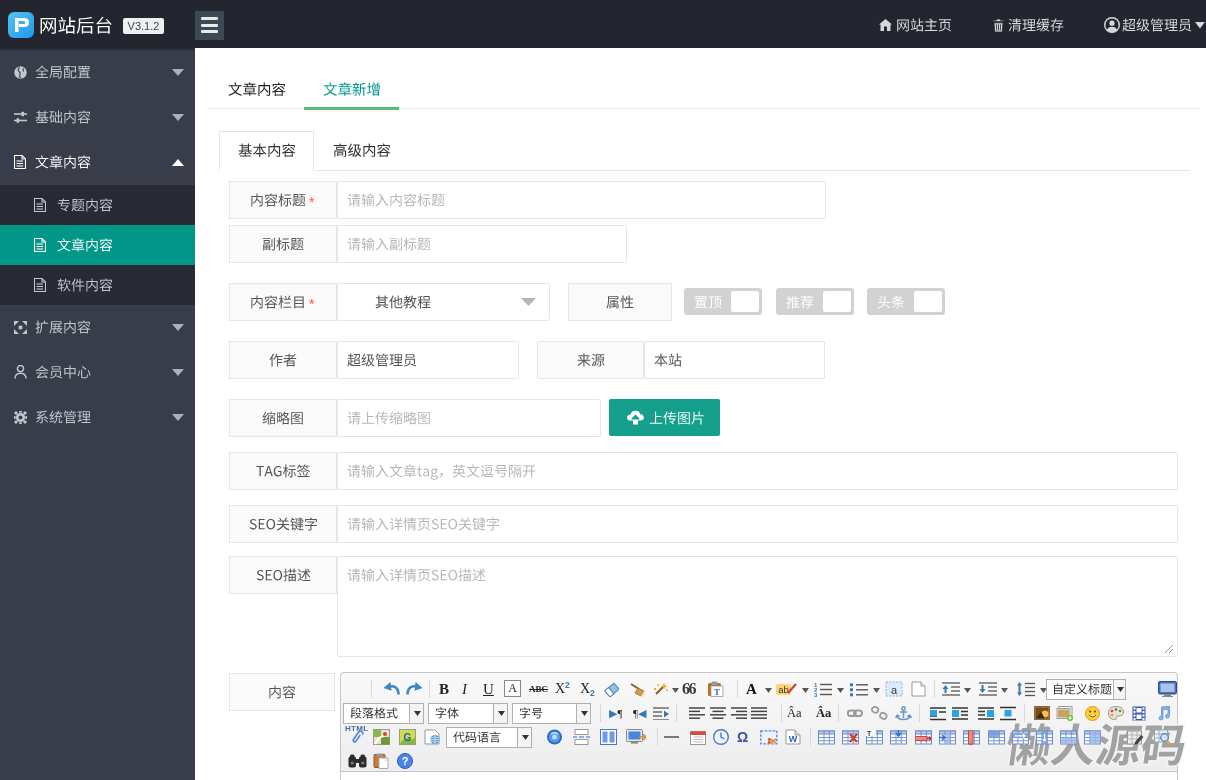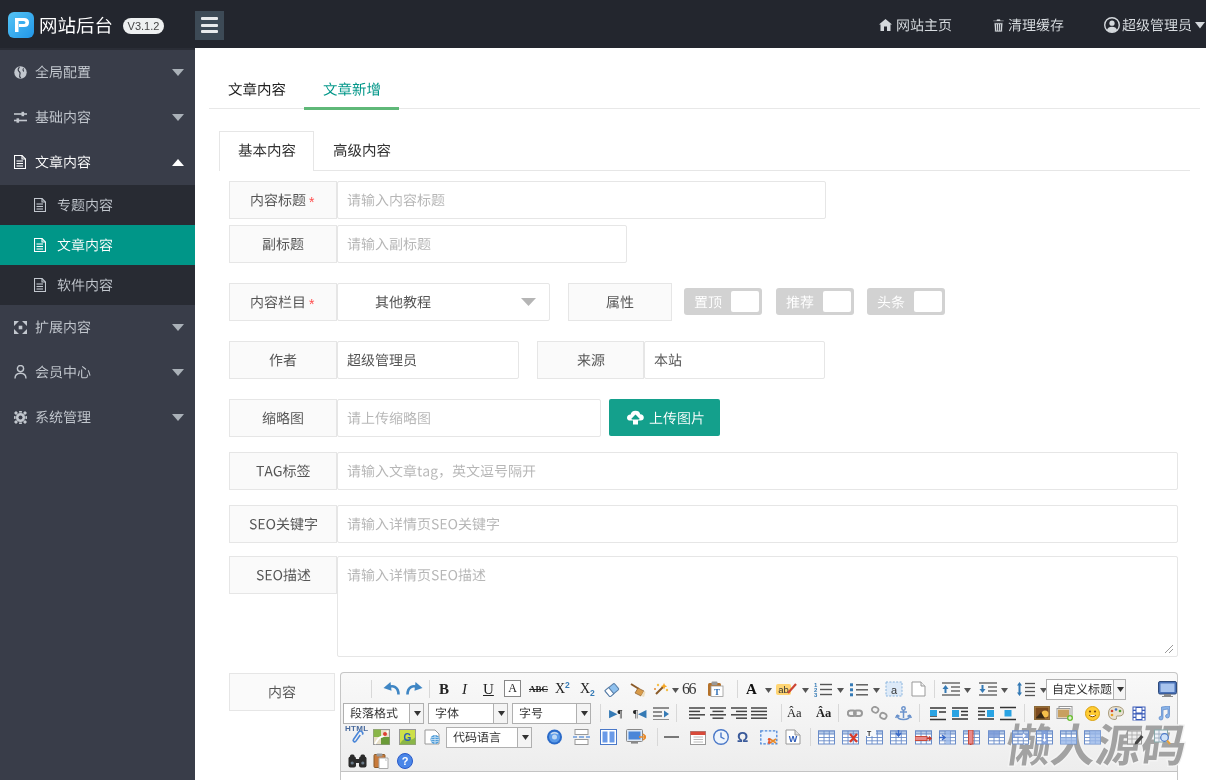--- a/index.html
+++ b/index.html
@@ -7,21 +7,21 @@
         <stop offset="0" stop-color="#55c4f5"></stop>
         <stop offset="1" stop-color="#2196e8"></stop>
       </linearGradient>
     </defs>
     <rect x="0" y="0" width="26" height="26" rx="6" fill="url(#lg)"></rect>
     <path d="M7 20 L7 6 L16 6 Q21 6 21 10.5 Q21 15 16 15 L11 15 L11 12 L15.5 12 Q17.5 12 17.5 10.5 Q17.5 9 15.5 9 L10.5 9 L10.5 20 Z" fill="#fff"></path>
   </svg>
 <svg style="position:absolute;left:39.0px;top:15.8px;overflow:visible" width="74.0" height="18.5" viewBox="0 -16.28 74.0 18.5">
     <path d="M3.6 -9.9C4.4 -8.9 5.3 -7.7 6.2 -6.5C5.5 -4.5 4.5 -2.9 3.2 -1.6C3.5 -1.5 4.0 -1.1 4.3 -0.9C5.4 -2.0 6.3 -3.5 7.0 -5.3C7.6 -4.4 8.1 -3.6 8.5 -2.9L9.4 -3.8C8.9 -4.6 8.3 -5.6 7.5 -6.7C8.0 -8.2 8.4 -9.9 8.7 -11.7L7.5 -11.8C7.3 -10.5 7.0 -9.1 6.6 -7.9C5.9 -8.9 5.2 -9.8 4.4 -10.7ZM8.9 -9.9C9.8 -8.9 10.7 -7.7 11.5 -6.5C10.7 -4.4 9.7 -2.7 8.4 -1.5C8.7 -1.3 9.2 -0.9 9.5 -0.7C10.6 -1.9 11.6 -3.4 12.3 -5.2C12.9 -4.1 13.5 -3.2 13.8 -2.3L14.8 -3.2C14.4 -4.1 13.7 -5.4 12.8 -6.6C13.3 -8.1 13.7 -9.8 14.0 -11.7L12.7 -11.8C12.5 -10.4 12.2 -9.1 11.9 -7.9C11.2 -8.9 10.5 -9.8 9.8 -10.6ZM1.6 -14.4V1.4H3.0V-13.1H15.5V-0.4C15.5 -0.0 15.4 0.1 15.1 0.1C14.7 0.1 13.5 0.1 12.3 0.1C12.5 0.4 12.7 1.1 12.8 1.4C14.5 1.4 15.5 1.4 16.1 1.2C16.7 1.0 16.9 0.5 16.9 -0.4V-14.4ZM19.6 -12.1V-10.8H26.8V-12.1ZM20.3 -9.7C20.7 -7.6 21.1 -4.9 21.2 -3.1L22.4 -3.3C22.3 -5.1 21.9 -7.8 21.4 -9.9ZM21.7 -15.1C22.2 -14.2 22.8 -13.0 23.0 -12.2L24.3 -12.7C24.0 -13.4 23.5 -14.6 22.9 -15.4ZM24.6 -10.2C24.4 -7.9 23.9 -4.6 23.4 -2.7C21.9 -2.3 20.4 -2.0 19.4 -1.8L19.7 -0.4C21.6 -0.9 24.2 -1.5 26.7 -2.1L26.6 -3.4L24.6 -2.9C25.0 -4.9 25.5 -7.7 25.9 -9.9ZM27.1 -6.7V1.5H28.5V0.6H34.1V1.4H35.5V-6.7H31.6V-10.4H36.3V-11.7H31.6V-15.6H30.1V-6.7ZM28.5 -0.7V-5.4H34.1V-0.7ZM39.8 -13.9V-9.1C39.8 -6.2 39.6 -2.3 37.6 0.6C37.9 0.7 38.5 1.2 38.8 1.5C40.9 -1.5 41.2 -6.0 41.2 -9.1H54.6V-10.4H41.2V-12.7C45.4 -13.0 50.2 -13.5 53.4 -14.3L52.2 -15.4C49.3 -14.7 44.2 -14.1 39.8 -13.9ZM42.8 -6.4V1.5H44.2V0.5H51.8V1.5H53.3V-6.4ZM44.2 -0.8V-5.1H51.8V-0.8ZM58.8 -6.3V1.5H60.2V0.5H69.2V1.4H70.7V-6.3ZM60.2 -0.9V-5.0H69.2V-0.9ZM57.8 -7.9C58.6 -8.2 59.6 -8.2 70.3 -8.8C70.8 -8.2 71.2 -7.7 71.4 -7.2L72.6 -8.0C71.7 -9.6 69.5 -11.9 67.7 -13.4L66.6 -12.7C67.5 -11.9 68.4 -10.9 69.3 -10.0L59.8 -9.5C61.4 -11.1 63.1 -13.0 64.6 -15.0L63.2 -15.6C61.7 -13.3 59.6 -11.0 58.9 -10.3C58.3 -9.7 57.8 -9.3 57.4 -9.2C57.5 -8.9 57.8 -8.2 57.8 -7.9Z" fill="#ffffff"></path>
   </svg>
-<div style="position:absolute;left:123px;top:18px;width:41px;height:16px;background:#eef0f1;border-radius:8px;text-align:center;line-height:16px;font-size:11px;color:#444">V3.1.2</div>
+<div style="position:absolute;left:123px;top:18px;width:41px;height:16px;background:#eef0f1;border-radius:2px;text-align:center;line-height:16px;font-size:11px;color:#444">V3.1.2</div>
 <div style="position:absolute;left:195px;top:11px;width:29px;height:29px;background:#3d4a56"></div>
 <div style="position:absolute;left:200.5px;top:17px;width:17px;height:3px;background:#e8eaec;border-radius:1px"></div>
 <div style="position:absolute;left:200.5px;top:23.5px;width:17px;height:3px;background:#e8eaec;border-radius:1px"></div>
 <div style="position:absolute;left:200.5px;top:30px;width:17px;height:3px;background:#e8eaec;border-radius:1px"></div>
 <svg style="position:absolute;left:879px;top:19.0px" width="13" height="12" viewBox="0 0 13 12">
     <path d="M6.5 0 L13 5.5 L11.5 5.5 L11.5 12 L8 12 L8 7.5 L5 7.5 L5 12 L1.5 12 L1.5 5.5 L0 5.5 Z" fill="#d4d8dc"></path>
   </svg>
 <svg style="position:absolute;left:896.0px;top:18.0px;overflow:visible" width="56.0" height="14" viewBox="0 -12.32 56.0 14">
     <path d="M2.7 -7.5C3.3 -6.7 4.0 -5.8 4.7 -4.9C4.1 -3.4 3.4 -2.2 2.4 -1.2C2.6 -1.1 3.1 -0.8 3.2 -0.6C4.1 -1.5 4.8 -2.7 5.3 -4.0C5.8 -3.3 6.1 -2.7 6.4 -2.2L7.1 -2.9C6.7 -3.5 6.3 -4.2 5.7 -5.0C6.1 -6.2 6.4 -7.5 6.6 -8.8L5.6 -9.0C5.5 -7.9 5.3 -6.9 5.0 -6.0C4.5 -6.7 3.9 -7.4 3.4 -8.1ZM6.8 -7.5C7.4 -6.7 8.1 -5.8 8.7 -4.9C8.1 -3.4 7.4 -2.1 6.3 -1.1C6.6 -1.0 7.0 -0.7 7.2 -0.5C8.1 -1.4 8.8 -2.6 9.3 -3.9C9.8 -3.1 10.2 -2.4 10.5 -1.8L11.2 -2.4C10.9 -3.1 10.3 -4.1 9.7 -5.0C10.1 -6.2 10.4 -7.4 10.6 -8.8L9.6 -8.9C9.5 -7.9 9.3 -6.9 9.0 -6.0C8.5 -6.7 8.0 -7.4 7.4 -8.0ZM1.2 -10.9V1.1H2.3V-9.9H11.8V-0.3C11.8 -0.0 11.7 0.0 11.4 0.1C11.1 0.1 10.2 0.1 9.3 0.0C9.4 0.3 9.6 0.8 9.7 1.1C10.9 1.1 11.7 1.1 12.2 0.9C12.6 0.7 12.8 0.4 12.8 -0.3V-10.9ZM14.8 -9.1V-8.1H20.3V-9.1ZM15.4 -7.4C15.7 -5.8 16.0 -3.7 16.0 -2.3L16.9 -2.5C16.8 -3.9 16.5 -5.9 16.2 -7.5ZM16.4 -11.4C16.8 -10.8 17.2 -9.8 17.4 -9.3L18.4 -9.6C18.2 -10.2 17.8 -11.0 17.4 -11.7ZM18.6 -7.7C18.4 -6.0 18.1 -3.5 17.7 -2.0C16.5 -1.7 15.5 -1.5 14.7 -1.3L14.9 -0.3C16.4 -0.6 18.3 -1.1 20.2 -1.6L20.1 -2.6L18.6 -2.2C18.9 -3.7 19.3 -5.8 19.6 -7.5ZM20.5 -5.1V1.1H21.6V0.4H25.8V1.1H26.9V-5.1H23.9V-7.9H27.4V-8.9H23.9V-11.8H22.8V-5.1ZM21.6 -0.5V-4.1H25.8V-0.5ZM33.2 -11.1C34.1 -10.5 35.1 -9.6 35.6 -9.0H29.4V-7.9H34.4V-4.9H30.1V-3.8H34.4V-0.4H28.8V0.6H41.3V-0.4H35.6V-3.8H40.0V-4.9H35.6V-7.9H40.6V-9.0H36.0L36.7 -9.5C36.1 -10.1 35.0 -11.1 34.1 -11.7ZM48.5 -6.5V-3.9C48.5 -2.4 47.9 -0.8 42.7 0.3C42.9 0.5 43.2 0.9 43.3 1.1C48.8 -0.1 49.6 -2.0 49.6 -3.9V-6.5ZM49.6 -1.5C51.3 -0.8 53.4 0.4 54.4 1.2L55.0 0.3C54.0 -0.4 51.8 -1.6 50.2 -2.3ZM44.4 -8.3V-1.8H45.5V-7.4H52.6V-1.8H53.7V-8.3H48.7C49.0 -8.8 49.2 -9.4 49.5 -10.0H55.1V-11.0H43.0V-10.0H48.3C48.1 -9.5 47.9 -8.8 47.6 -8.3Z" fill="#d8dce0"></path>
   </svg>
@@ -330,21 +330,21 @@
 <svg style="position:absolute;left:652px;top:681.0px" width="17" height="16" viewBox="0 0 17 16">
     <line x1="4" y1="13" x2="11" y2="6" stroke="#8a5a28" stroke-width="2"></line>
     <path d="M12 2 l1 2.2 2.2 1 -2.2 1 -1 2.2 -1-2.2 -2.2-1 2.2-1 Z" fill="#f5a623"></path>
     <circle cx="6" cy="4" r="1.2" fill="#f5c04a"></circle>
     <circle cx="15" cy="9" r="1.2" fill="#f5c04a"></circle>
     <circle cx="3" cy="8" r="1" fill="#e88a2a"></circle>
   </svg>
 <svg style="position:absolute;left:672px;top:687.5px" width="7" height="5" viewBox="0 0 7 5">
     <path d="M0 0 L7 0 L3.5 5 Z" fill="#555"></path>
   </svg>
-<div style="position:absolute;left:682px;top:678.0px;height:22px;line-height:22px;font-size:16px;color:#3a3a3a;white-space:nowrap;font-family:'Liberation Serif',serif;font-weight:normal;letter-spacing:-1.5px">66</div>
+<div style="position:absolute;left:682px;top:678.0px;height:22px;line-height:22px;font-size:16px;color:#3a3a3a;white-space:nowrap;font-family:'Liberation Serif',serif;font-weight:bold;letter-spacing:-1.5px">66</div>
 <svg style="position:absolute;left:707px;top:681.0px" width="17" height="16" viewBox="0 0 17 16">
     <rect x="1" y="2" width="13" height="13" rx="1.5" fill="#b5722a"></rect>
     <rect x="4.5" y="0.5" width="6" height="3.5" rx="1" fill="#999"></rect>
     <rect x="4" y="5" width="12" height="10.5" fill="#fff" stroke="#999" stroke-width="0.8"></rect>
     <text x="10" y="13.5" font-size="9" font-weight="bold" fill="#2d6db5" text-anchor="middle" font-family="Liberation Serif">T</text>
   </svg>
 <div style="position:absolute;left:737px;top:680px;width:1px;height:18px;background:#d8d8d8"></div>
 <div style="position:absolute;left:746px;top:678.5px;height:21px;line-height:21px;font-size:15px;color:#111;white-space:nowrap;font-family:'Liberation Serif',serif;font-weight:bold">A</div>
 <svg style="position:absolute;left:765px;top:687.5px" width="7" height="5" viewBox="0 0 7 5">
     <path d="M0 0 L7 0 L3.5 5 Z" fill="#555"></path>

